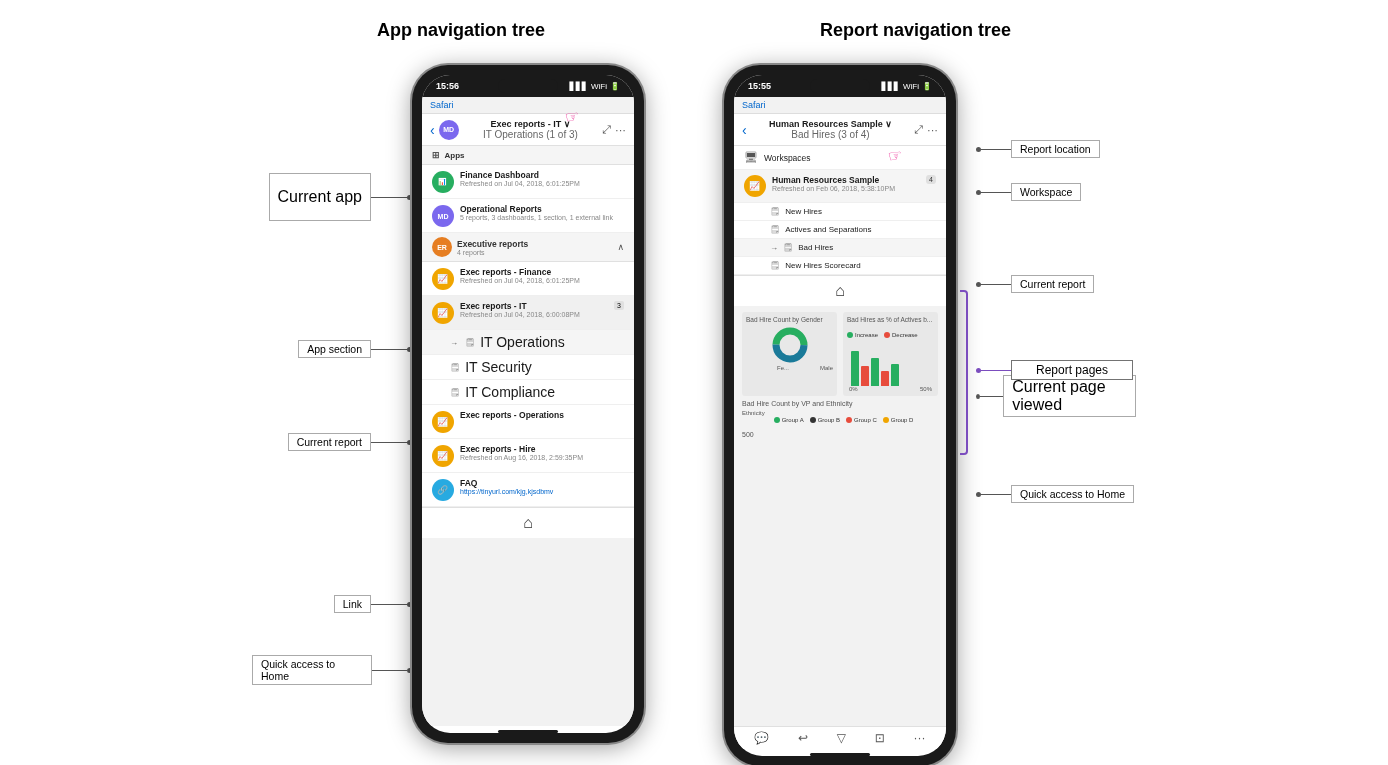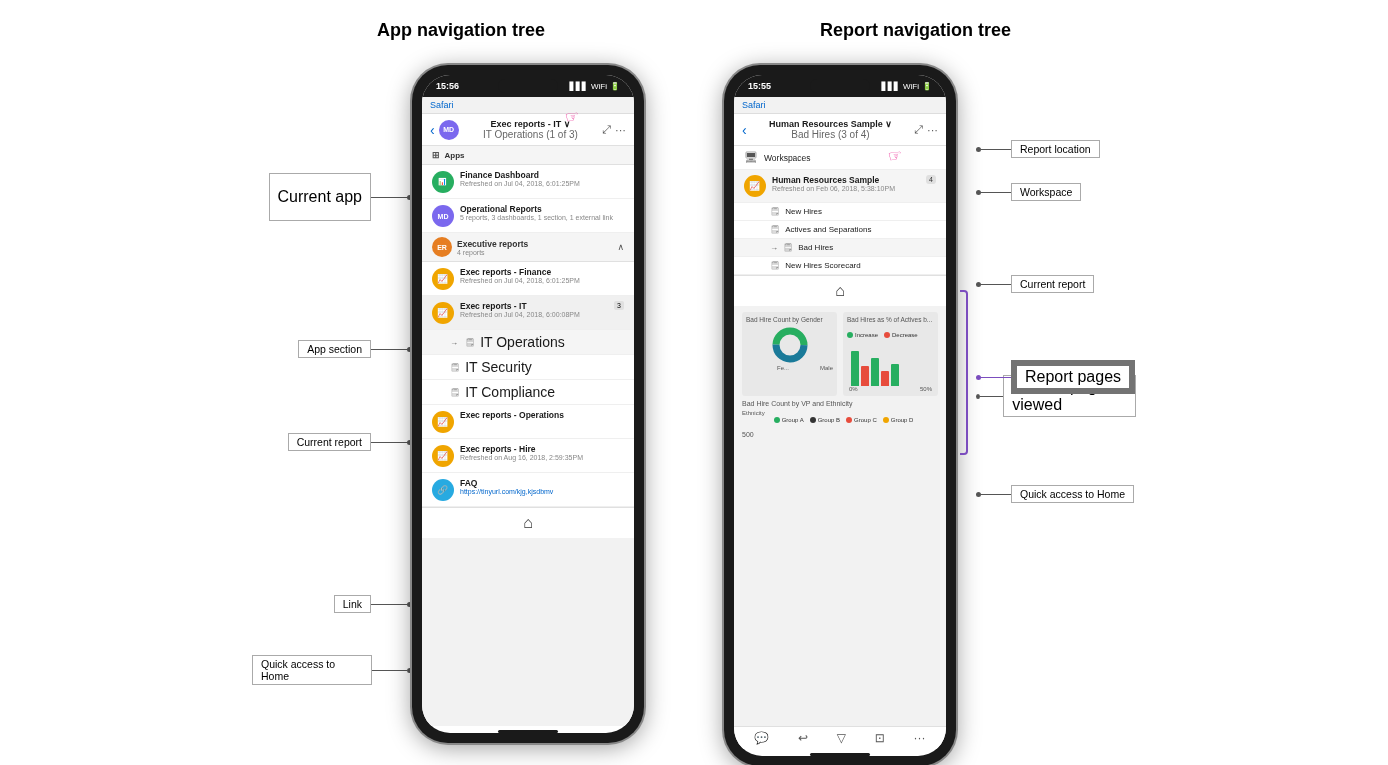--- a/index.html
+++ b/index.html
@@ -774,21 +774,21 @@
 
         <div style="position:absolute;top:310px;left:0;display:flex;align-items:center;">
           <div style="width:5px;height:5px;border-radius:50%;background:#555;"></div>
           <div style="width:30px;height:1px;background:#555;"></div>
           <span style="border:1px solid #aaa;padding:2px 8px;font-size:16px;background:#fff;">Current page viewed</span>
         </div>
 
         <div style="position:absolute;top:295px;left:0;display:flex;align-items:center;">
           <div style="width:5px;height:5px;border-radius:50%;background:#7b4dbe;"></div>
           <div style="width:30px;height:1px;background:#7b4dbe;"></div>
-          <span style="border:6px solid #737373;padding:2px 8px;font-size:16px;background:#fff;">Report pages</span>
+          <span style="border:1px solid #737373;padding:2px 24px;font-size:12px;background:#fff;">Report pages</span>
         </div>
 
         <div style="position:absolute;top:420px;left:0;display:flex;align-items:center;">
           <div style="width:5px;height:5px;border-radius:50%;background:#555;"></div>
           <div style="width:30px;height:1px;background:#555;"></div>
           <span style="border:1px solid #aaa;padding:2px 8px;font-size:10.5px;background:#fff;">Quick access to Home</span>
         </div>
       </div>
     </div>
   </div>

